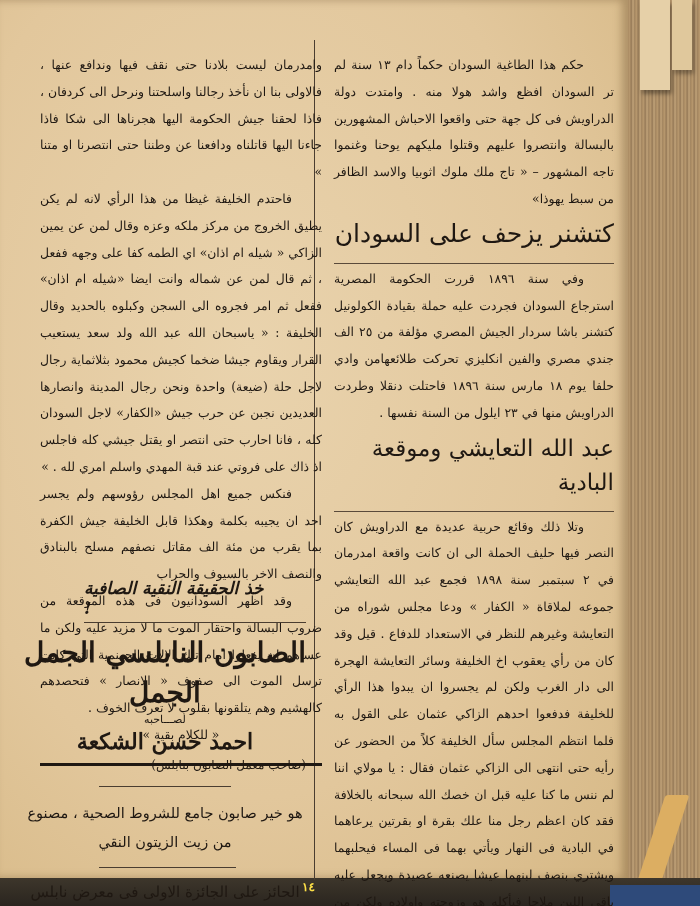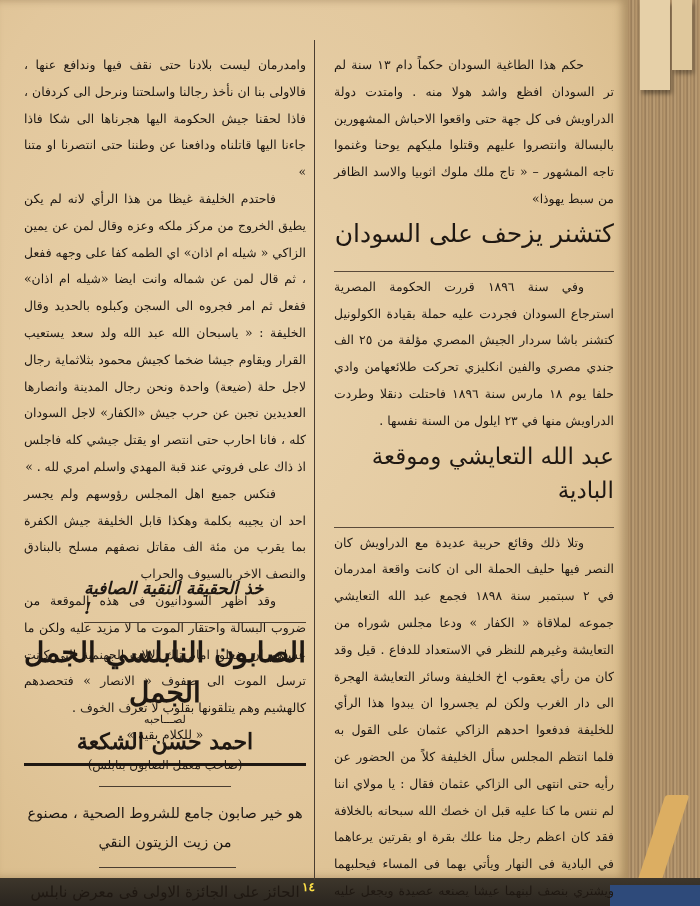--- a/index.html
+++ b/index.html
@@ -30,43 +30,43 @@
     .bottom-cloth {
       position: absolute; left: 610px; top: 885px; width: 90px; height: 21px;
       background: #2e4a7a;
     }
 
     .col {
       position: absolute; top: 52px; direction: rtl; text-align: justify;
       color: #1f1812; font-size: 12.4px; line-height: 26.8px;
     }
     .col-right { left: 334px; width: 280px; }
-    .col-left  { left: 24px;  width: 282px; }
+    .col-left  { left: 40px;  width: 282px; }
     .col p { margin: 0; text-indent: 0; }
     .col p.indent { text-indent: 30px; }
 
     .divider-v {
       position: absolute; left: 314px; top: 40px; width: 1px; height: 840px; background: #4a3d30;
     }
 
     .headline {
       font-size: 25px; line-height: 34px; margin: 4px 0 2px 0; font-weight: normal;
-      border-bottom: 1px solid #5a4a3a; padding-bottom: 20px; text-align: right;
+      border-bottom: 1px solid #5a4a3a; padding-bottom: 12px; text-align: right;
       letter-spacing: 1px;
     }
     .headline-2 { font-size: 23px; }
 
     .hr-thick { height: 3px; background: #1f1812; margin: 14px 0 10px 0; }
 
     .ad { position: absolute; left: 24px; top: 572px; width: 282px; direction: rtl; color: #1f1812; text-align: center; }
     .ad-slogan { font-size: 17px; font-weight: bold; font-style: italic; text-align: left; padding: 6px 30px 4px 0; border-bottom: 1px solid #4a3d30; margin: 0 0 10px 60px; }
     .ad-brand { font-size: 28px; line-height: 40px; font-weight: bold; }
     .ad-by { font-size: 11px; }
     .ad-owner { font-size: 22px; font-weight: bold; line-height: 30px; }
-    .ad-owner-sub { font-size: 12px; line-height: 18px; }
+    .ad-owner-sub { font-size: 12px; line-height: 18px; text-align: right; }
     .ad-sep { height: 1px; background: #4a3d30; margin: 12px 75px; }
     .ad-desc { font-size: 14.5px; line-height: 29px; }
     .ad-sep2 { height: 1px; background: #4a3d30; margin: 10px 70px 10px 75px; }
     .ad-award { font-size: 15px; line-height: 28px; }
 
     .page-num { position: absolute; left: 302px; top: 880px; font-size: 12px; font-weight: bold; color: #fde047; direction: rtl; }
   </style>
 </head>
 <body>
 

